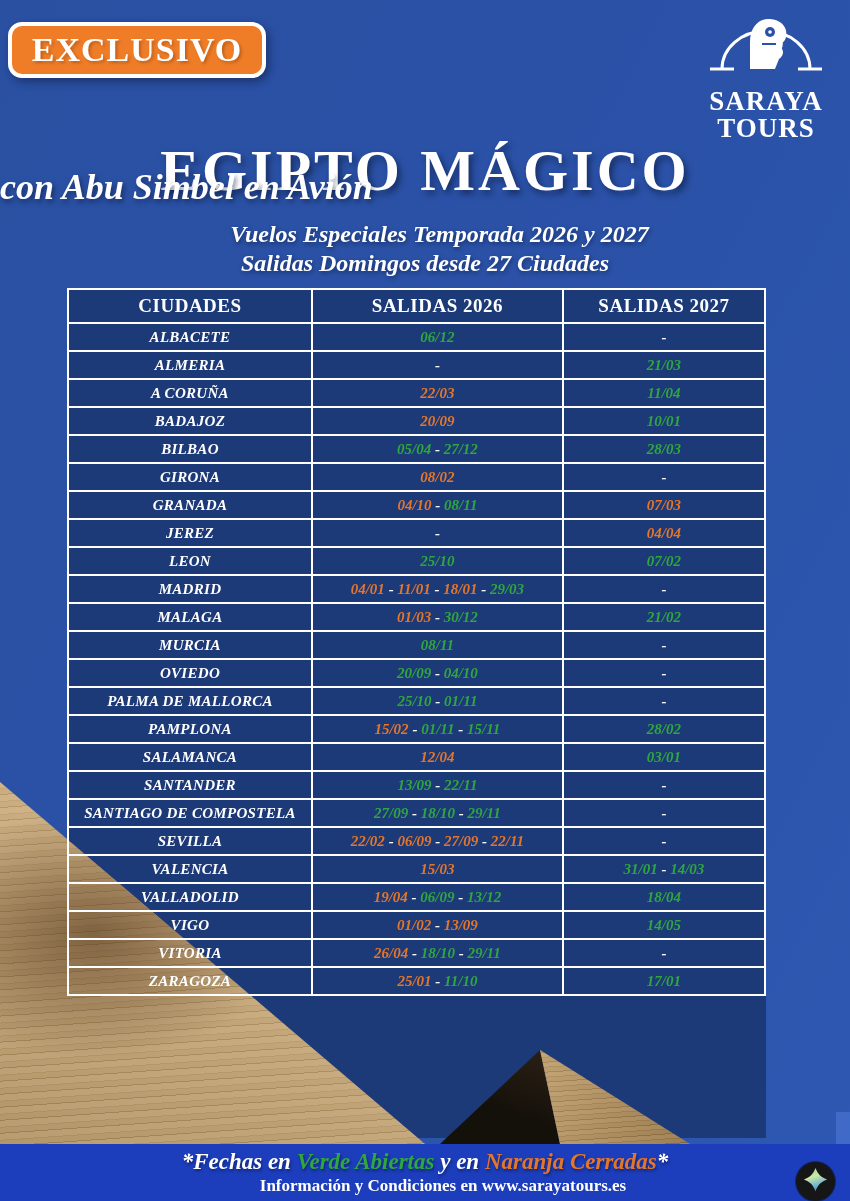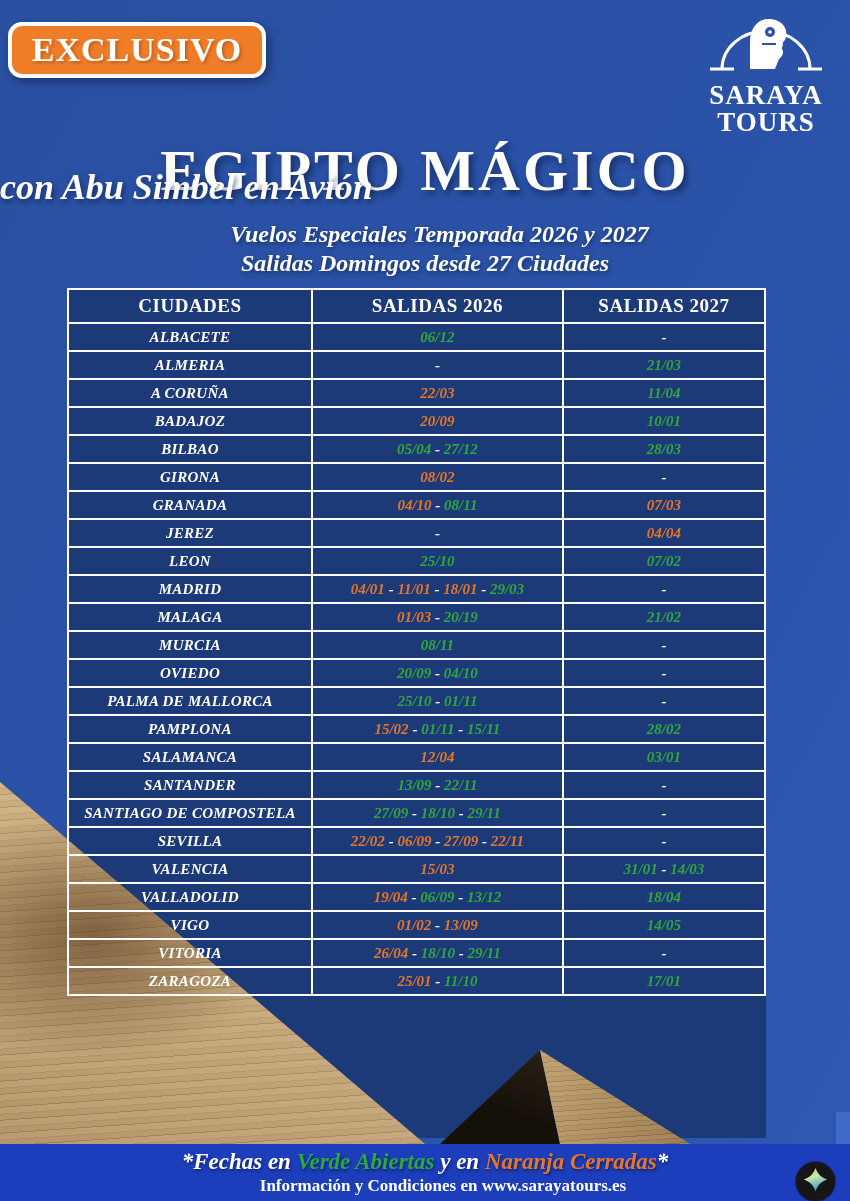--- a/index.html
+++ b/index.html
@@ -47,21 +47,21 @@
     background:var(--badge-orange); border:4px solid #fff; border-radius:14px;
     display:flex; align-items:center; justify-content:center;
     box-shadow:3px 4px 8px rgba(10,20,50,.45);
   }
   .badge span{
     color:#fff; font-weight:bold; font-size:34px; letter-spacing:1px;
     text-shadow:2px 2px 3px rgba(120,50,0,.4);
   }
   .logo{position:absolute; right:18px; top:10px; width:132px; z-index:6; text-align:center; color:#fff;}
   .logo svg{display:block; margin:0 auto;}
-  .logo .logo-t1{font-weight:bold; font-size:27px; letter-spacing:1px; line-height:1.0; margin-top:8px;}
+  .logo .logo-t1{font-weight:bold; font-size:27px; letter-spacing:1px; line-height:1.0; margin-top:14px;}
   .logo .logo-t2{font-weight:bold; font-size:27px; letter-spacing:1px; line-height:1.0;}
 
   .title{
     position:absolute; left:0; top:94px; width:100%; text-align:center; z-index:5;
     color:#fff; font-size:58px; font-weight:bold; letter-spacing:3px;
     text-shadow:3px 4px 6px rgba(8,18,48,.55);
     margin-top:43px;
   }
   .subtitle{
     position:absolute; left:0; top:166px; width:100%; text-align:left; z-index:5;
@@ -218,21 +218,21 @@
           <td class="dates"><span class="seg green">25/10</span></td>
           <td class="dates"><span class="seg green">07/02</span></td>
         </tr>
         <tr>
           <td class="city">MADRID</td>
           <td class="dates"><span class="seg orange">04/01</span><span class="seg white"> - </span><span class="seg orange">11/01</span><span class="seg white"> - </span><span class="seg orange">18/01</span><span class="seg white"> - </span><span class="seg green">29/03</span></td>
           <td class="dates"><span class="seg white">-</span></td>
         </tr>
         <tr>
           <td class="city">MALAGA</td>
-          <td class="dates"><span class="seg orange">01/03</span><span class="seg white"> - </span><span class="seg green">20/19</span></td>
+          <td class="dates"><span class="seg orange">01/03</span><span class="seg white"> - </span><span class="seg green">30/12</span></td>
           <td class="dates"><span class="seg green">21/02</span></td>
         </tr>
         <tr>
           <td class="city">MURCIA</td>
           <td class="dates"><span class="seg green">08/11</span></td>
           <td class="dates"><span class="seg white">-</span></td>
         </tr>
         <tr>
           <td class="city">OVIEDO</td>
           <td class="dates"><span class="seg green">20/09</span><span class="seg white"> - </span><span class="seg green">04/10</span></td>

